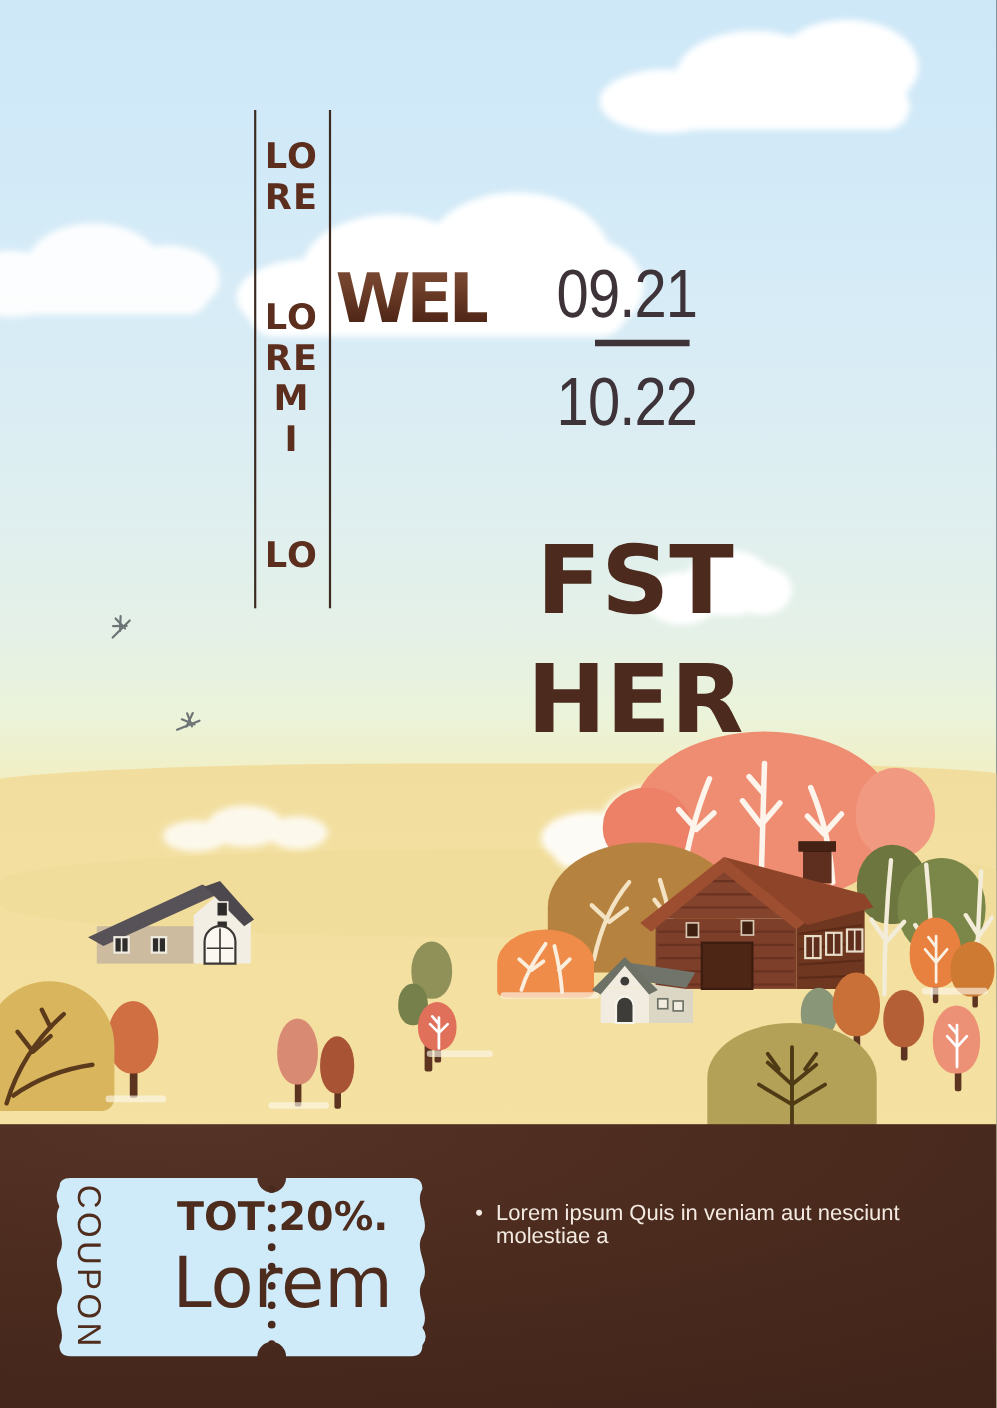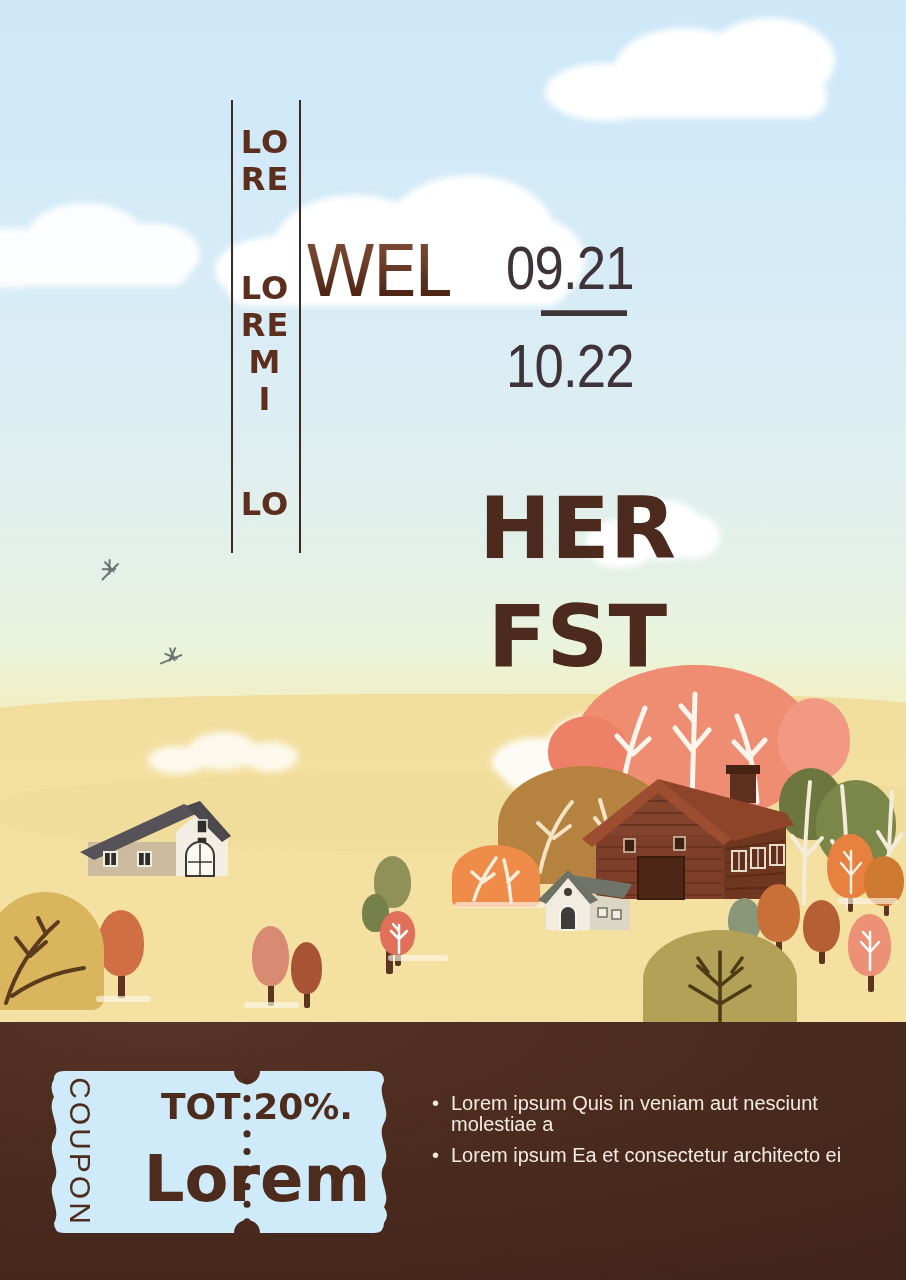--- a/index.html
+++ b/index.html
@@ -21,22 +21,22 @@
   .cloud{filter:blur(3px);}
   .puff{position:absolute;background:#fff;border-radius:50%;}
   .puff.base{border-radius:24px;}
 
   
   .vline{width:2px;top:100px;height:453px;background:#3c2b21;}
   .vtext{left:231px;width:68px;text-align:center;font-family:"DejaVu Sans",sans-serif;
          font-weight:bold;font-size:32px;line-height:37px;color:#5c2e1d;letter-spacing:1px;}
 
   
-  #title{left:305px;top:224px;font-family:"DejaVu Sans",sans-serif;font-weight:400;
-         font-size:72px;line-height:95px;letter-spacing:-4px;
+  #title{left:305px;top:224px;font-family:"DejaVu Sans",sans-serif;font-weight:700;
+         font-size:62px;line-height:95px;letter-spacing:-4px;
          background:linear-gradient(180deg,#83523c 0%,#70402a 38%,#53291a 68%,#371605 100%);
          -webkit-background-clip:text;background-clip:text;color:transparent;}
   #title div{display:block;}
   .date{left:506px;color:#3d3338;font-size:62px;font-weight:400;letter-spacing:-1px;
         transform:scaleX(.85);transform-origin:left top;white-space:nowrap;}
   #date-start{top:232px;} #date-end{top:330px;}
   #date-sep{left:541px;top:262px;color:#3d3338;font-size:86px;font-weight:400;line-height:86px;}
   #season{left:455px;top:474px;width:245px;text-align:center;color:#4c2a1e;
           font-family:"DejaVu Sans",sans-serif;font-weight:900;font-size:86px;line-height:108px;}
 
@@ -44,21 +44,21 @@
   .blob{position:absolute;border-radius:50% 50% 46% 46%;}
   .dome{border-radius:50% 50% 10% 10%;}
   .trunk{position:absolute;background:#5d3420;border-radius:2px;}
   .gsh{position:absolute;height:6px;border-radius:3px;background:rgba(252,247,233,.65);}
 
   
   #footer{left:0;right:0;top:1022px;height:258px;
      background:radial-gradient(130% 120% at 18% 0%,#553326 0%,#4b2b1e 48%,#41241a 100%);}
   #coupon-main{left:142px;top:1086px;width:230px;text-align:center;color:#4e2c1d;}
   #coupon-discount{font-family:"DejaVu Sans",sans-serif;font-weight:bold;font-size:36px;line-height:42px;}
-  #coupon-brand{font-family:"DejaVu Sans",sans-serif;font-weight:bold;font-size:64px;line-height:70px;margin-top:16px;}
+  #coupon-brand{font-family:"DejaVu Sans",sans-serif;font-weight:normal;font-size:64px;line-height:70px;margin-top:4px;}
   #info{left:432px;top:1066px;width:450px;color:#f3eae2;}
   #info-heading{font-size:21px;line-height:26px;font-weight:400;}
   #info ul{list-style:none;margin:27px 0 0 0;padding:0;}
   #info li{position:relative;padding-left:19px;font-size:20px;line-height:21px;margin-bottom:10px;}
   #info li::before{content:"•";position:absolute;left:0;top:0;font-size:20px;}
 </style>
 </head>
 <body>
 
 <div id="stage">
@@ -139,22 +139,22 @@
   </div>
 
   <div id="title" class="abs">
     <div>WEL</div>
   </div>
   <div id="date-start" class="abs date">09.21</div>
   <div id="date-sep" class="abs">—</div>
   <div id="date-end" class="abs date">10.22</div>
 
   <div id="season" class="abs">
+    <div>FST</div>
     <div>HER</div>
-    <div>FST</div>
   </div>
 
   <div class="blob" style="left:575px;top:665px;width:240px;height:155px;background:#ef8d73"></div>
   <div class="blob" style="left:548px;top:716px;width:80px;height:70px;background:#ec8168"></div>
   <div class="blob" style="left:778px;top:698px;width:72px;height:82px;background:#f29a81"></div>
   <svg class="abs" style="left:595px;top:682px" width="200" height="125">
     <g stroke="#fdf4ec" stroke-width="5" fill="none" stroke-linecap="round">
       <path d="M25,120 C30,85 38,55 50,26 M38,72 L22,54 M38,72 L54,57"></path>
       <path d="M97,118 C98,80 99,48 100,12 M97,68 L80,46 M97,68 L114,48 M98,38 L86,24"></path>
       <path d="M162,120 C160,90 153,60 142,34 M154,76 L170,58 M154,76 L139,60"></path>
@@ -316,17 +316,16 @@
     <text x="42" y="89" transform="rotate(90 42 89)" text-anchor="middle" dominant-baseline="central" font-family="Liberation Sans, sans-serif" font-size="30" letter-spacing="3" fill="#4f2c1c">COUPON</text>
   </svg>
   <div id="coupon-main" class="abs">
     <div id="coupon-discount">TOT 20%.</div>
     <div id="coupon-brand">Lorem</div>
   </div>
 
   <div id="info" class="abs">
     <ul>
       <li>Lorem ipsum Quis in veniam aut nesciunt molestiae a</li>
-      <li>Lorem ipsum Ea et consectetur architecto ei</li>
     </ul>
   </div>
 
 </div>
 
 </body></html>

